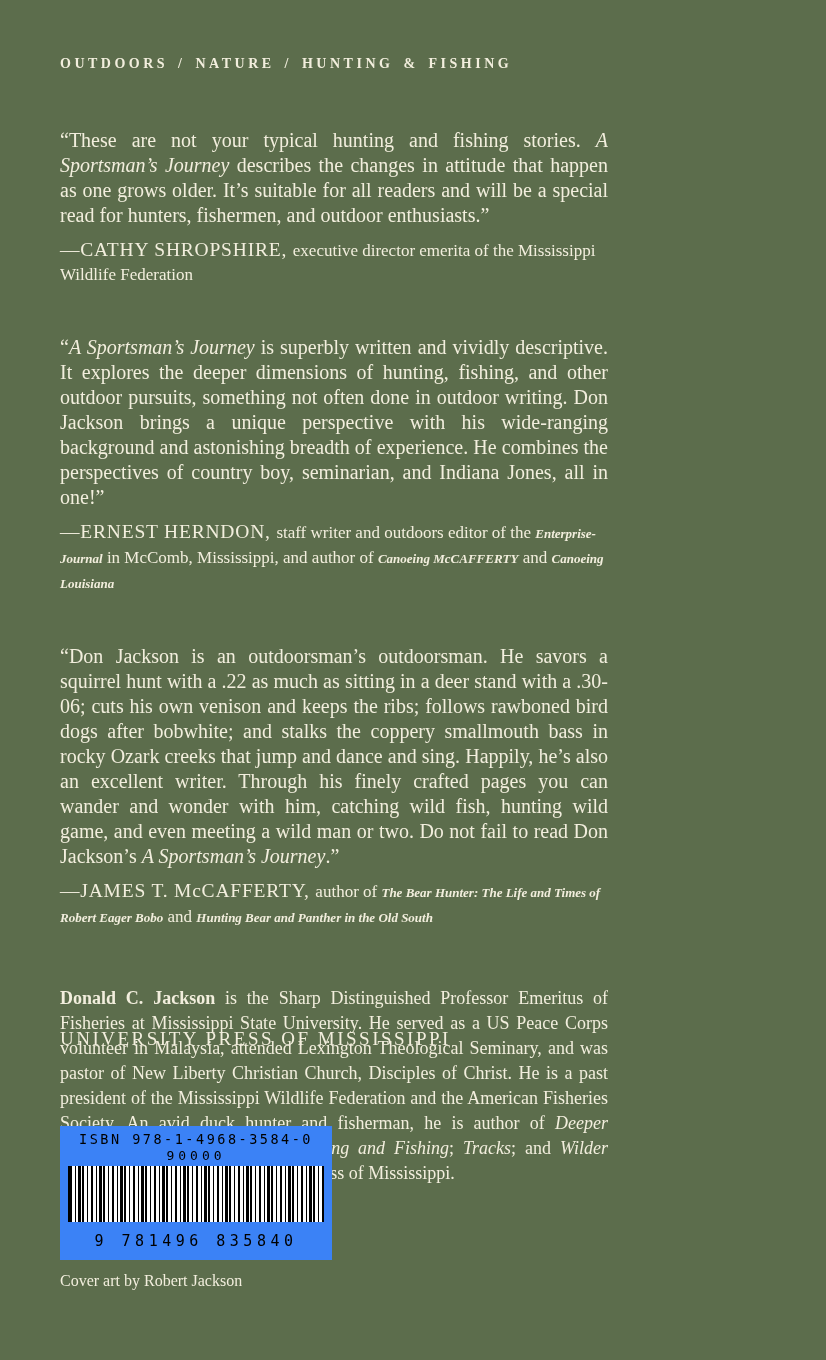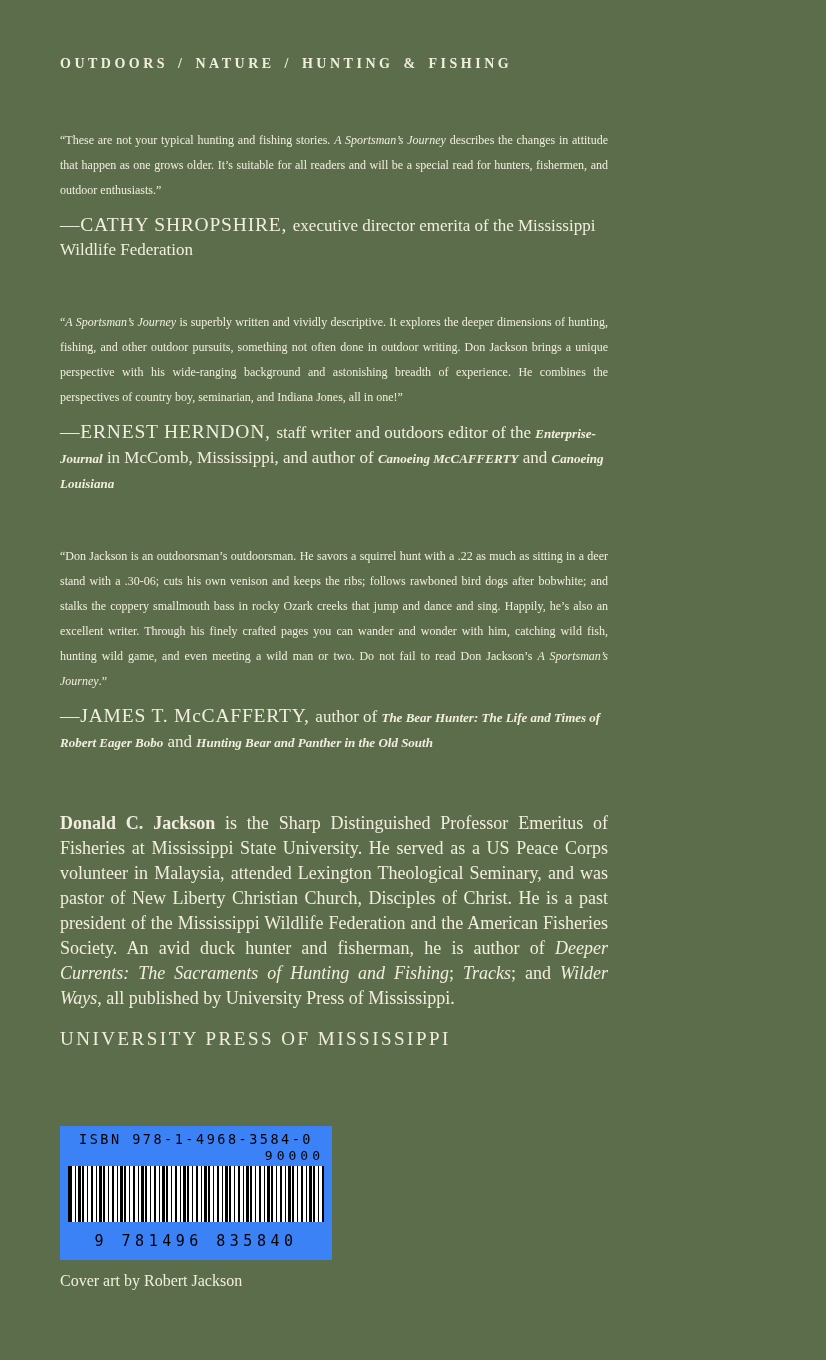--- a/index.html
+++ b/index.html
@@ -32,21 +32,21 @@
     margin-top: 56px;
     font-size: 14px;
     font-weight: 700;
     letter-spacing: 3.5px;
     word-spacing: 3px;
   }
   .blurb { margin: 0; }
   .blurb-first { margin-top: 56px; }
   p.quote {
     margin: 0;
-    font-size: 12px;
+    font-size: 20px;
     line-height: 25px;
     text-align: justify;
     hyphens: auto;
   }
   p.attribution {
     margin: 10px 0 0 0;
     font-size: 17px;
     line-height: 24px;
     text-align: left;
   }
@@ -90,21 +90,21 @@
   }
   .barcode .isbn {
     font-size: 13.5px;
     letter-spacing: 2.5px;
     text-align: center;
     white-space: nowrap;
   }
   .barcode .addon {
     font-size: 13px;
     letter-spacing: 4px;
-    text-align: right;
+    text-align: center;
     margin-top: 1px;
   }
   .barcode .bars {
     margin-top: 3px;
     height: 56px;
     background: repeating-linear-gradient(
       to right,
       #000 0px, #000 2px,
       #fff 2px, #fff 5px,
       #000 5px, #000 6px,

